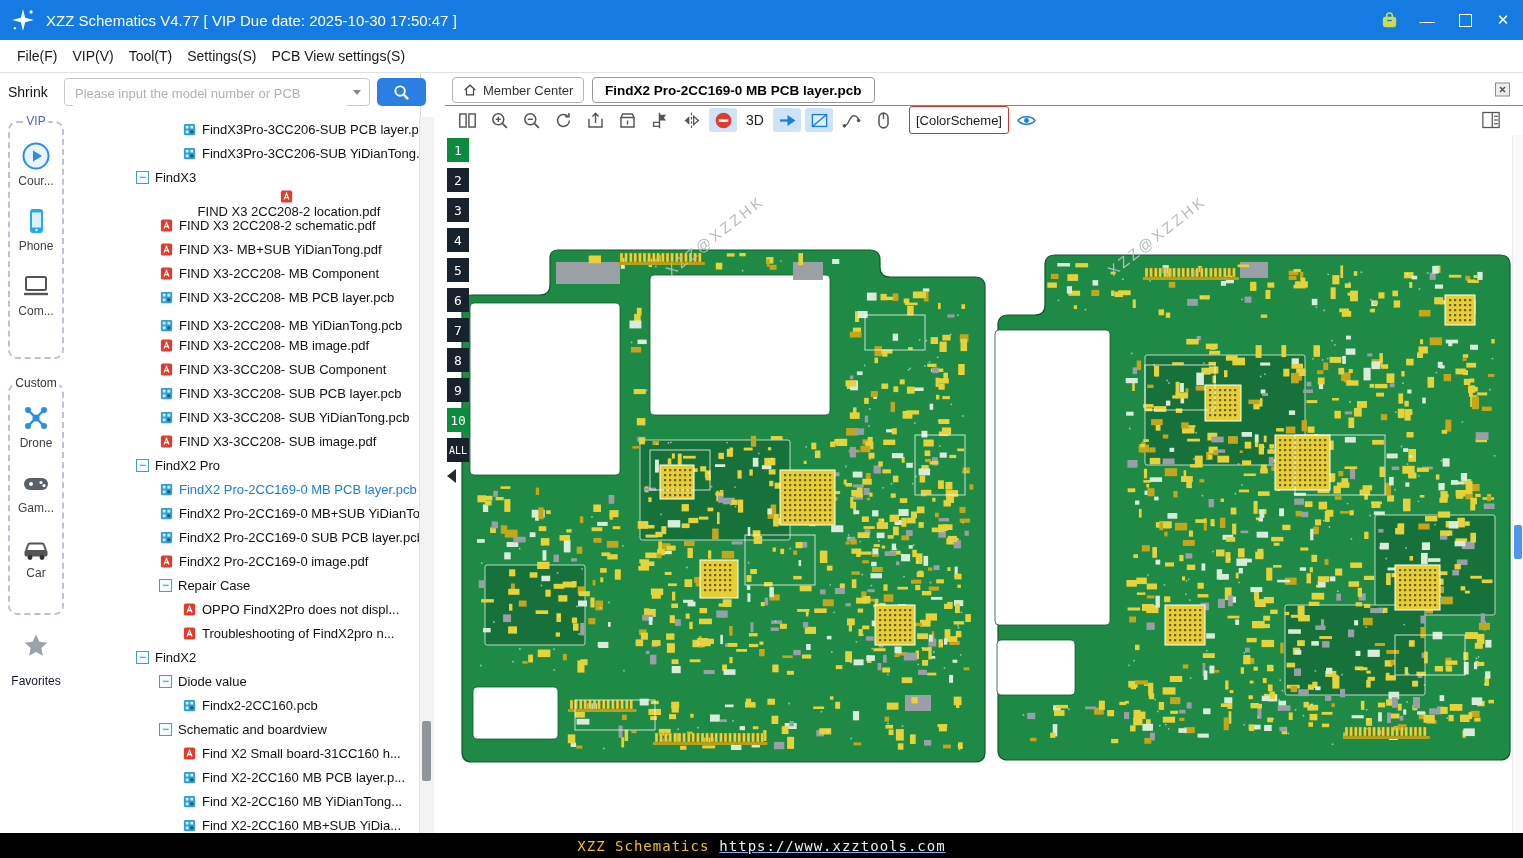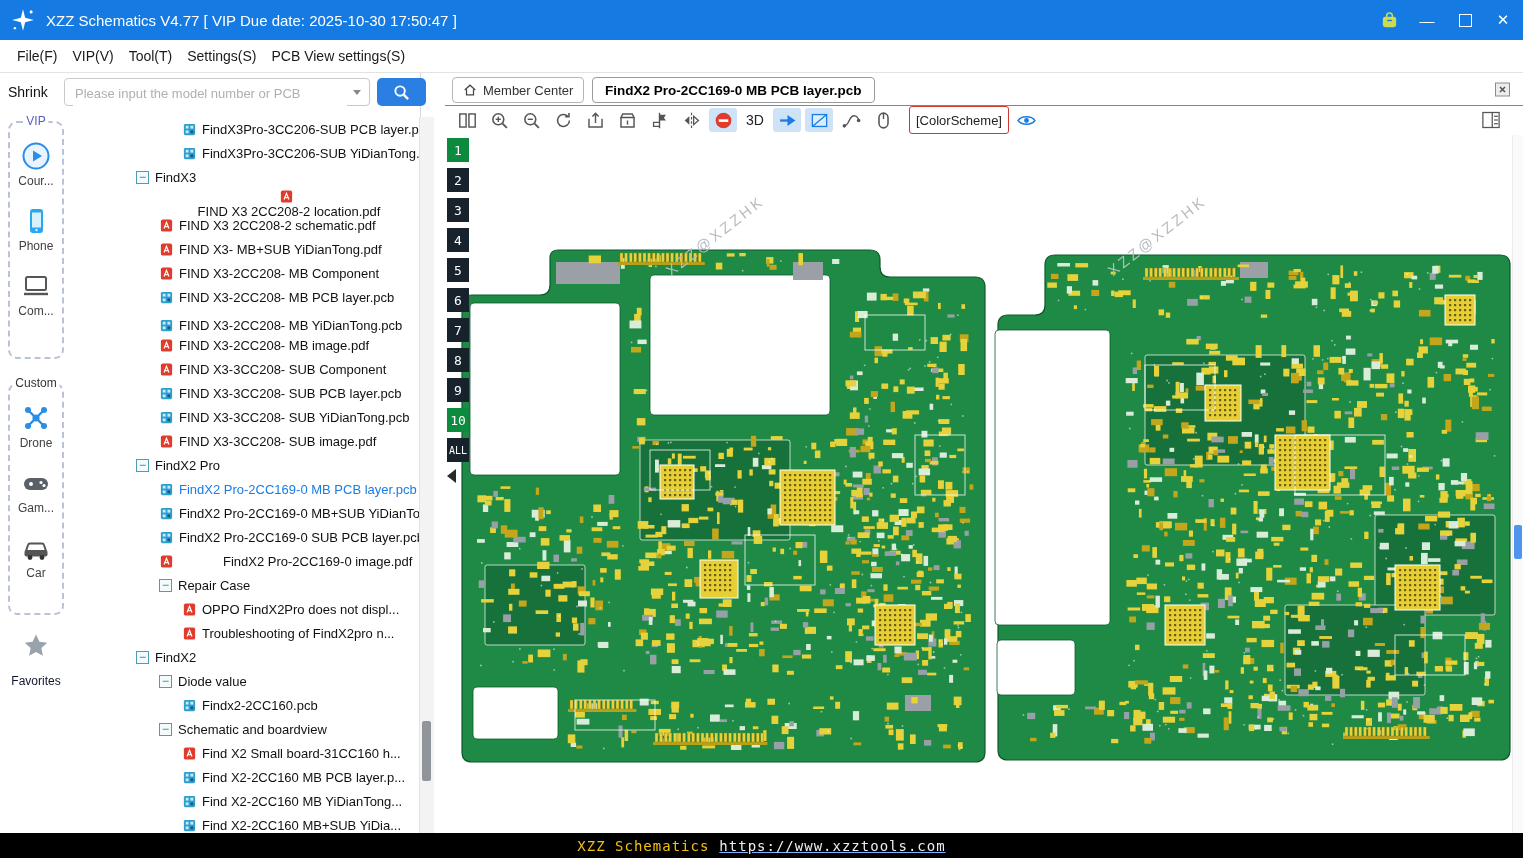--- a/index.html
+++ b/index.html
@@ -373,21 +373,21 @@
             <svg viewBox="0 0 16 16">
               <rect x="2" y="2" width="12" height="12" rx="1.5" fill="#2f9fd0"></rect>
               <rect x="4" y="4" width="3" height="3" fill="#c9ecf9"></rect>
               <rect x="9" y="4" width="3" height="3" fill="#c9ecf9"></rect>
               <rect x="4" y="9" width="3" height="3" fill="#c9ecf9"></rect>
               <rect x="9" y="9" width="3" height="3" fill="#135d78"></rect>
             </svg>
           </span>
           <span class="tree-label">FindX2 Pro-2CC169-0 SUB PCB layer.pcb</span>
         </div>
-        <div class="tree-row" style="padding-left: 87px; gap: 44px;">
+        <div class="tree-row" style="padding-left: 87px;">
           <span class="tree-icon">
             <svg viewBox="0 0 16 16">
               <rect x="2" y="1.5" width="12" height="13" rx="2" fill="#e23b2e"></rect>
               <path d="M5.4 11.2 8 4.6l2.6 6.6M6.3 9.2h3.4" stroke="#fff" stroke-width="1.3" fill="none"></path>
             </svg>
           </span>
           <span class="tree-label">FindX2 Pro-2CC169-0 image.pdf</span>
         </div>
         <div class="tree-row" style="padding-left: 87px;">
           <span class="tree-toggle">−</span>

